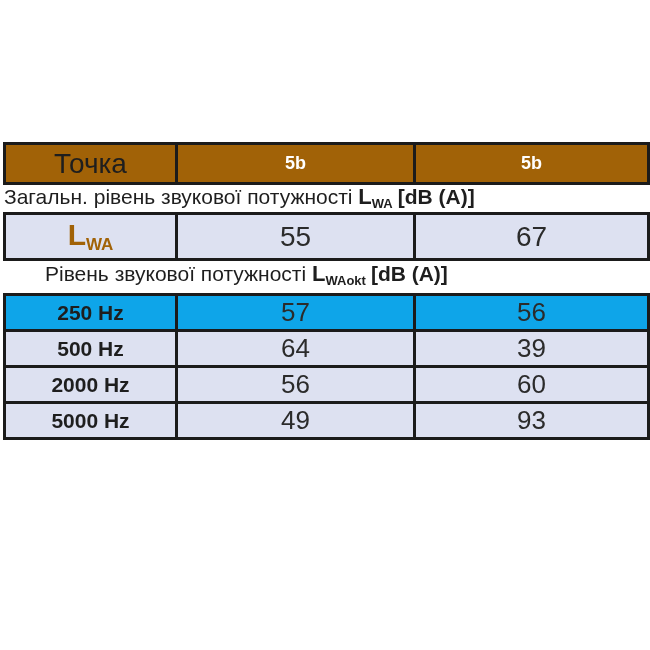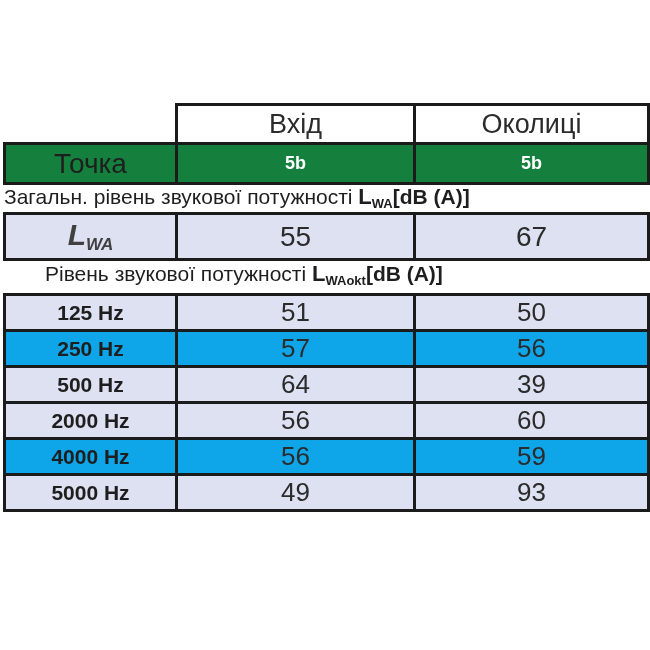--- a/index.html
+++ b/index.html
@@ -14,61 +14,49 @@
   col.c1 { width:172px; }
   col.c2 { width:238px; }
   col.c3 { width:234px; }
 
   .header-table { left:175px; top:103px; width:472px; }
   .header-table col.h2 { width:238px; }
   .header-table col.h3 { width:234px; }
   .header-table td { height:39px; background:#ffffff; font-size:27px; color:#2b2b2b; }
 
   .point-table { left:3px; top:142px; width:644px; }
-  .point-table td { height:40px; background:#15803d; }
+  .point-table td { height:40px; background:#a16207; }
   .point-label { font-size:28px; color:#1e1e1e; }
   .point-value { font-size:18px; font-weight:bold; color:#ffffff; }
 
   .caption { position:absolute; font-size:21px; color:#1e1e1e; white-space:nowrap; letter-spacing:0; }
   .caption-overall { left:4px; top:184px; }
   .caption-octave { left:45px; top:261px; }
   .sym { font-weight:bold; font-size:22px; }
   .sub { font-size:13px; font-weight:bold; vertical-align:-4px; letter-spacing:0; }
-  .unit { font-weight:bold; }
+  .unit { font-weight:bold; margin-left:5px; }
 
   .lwa-table { left:3px; top:212px; width:644px; }
   .lwa-table td { height:46px; background:#dde1f1; }
-  .lwa-symbol { font-size:30px; font-weight:bold; color:#404040;font-style:italic; }
+  .lwa-symbol { font-size:30px; font-weight:bold; color:#a16207; }
   .lwa-symbol .sub { font-size:17px; vertical-align:-5px; }
   .lwa-value { font-size:28px; color:#2b2b2b; }
 
   .freq-table { left:3px; top:293px; width:644px; }
   .freq-table td { height:36px; }
   .freq-table tr.alt td { background:#dde1f1; }
   .freq-table tr.plain td { background:#0ea5e9; }
   .freq-label { font-size:21px; font-weight:bold; color:#1e1e1e; }
   .freq-value { font-size:26px; color:#2b2b2b; }
 </style>
 </head>
 <body>
 
 <div class="page">
 
-  <table class="header-table">
-    <colgroup>
-        <col class="h2">
-        <col class="h3">
-      </colgroup>
-    <tbody>
-        <tr>
-      <td>Вхід</td>
-      <td>Околиці</td>
-    </tr>
-  </tbody>
-    </table>
 
   <table class="point-table">
     <colgroup>
         <col class="c1">
         <col class="c2">
         <col class="c3">
       </colgroup>
     <tbody>
         <tr>
       <td class="point-label">Точка</td>
@@ -103,45 +91,35 @@
     <span class="sym"><span>L</span><span class="sub">WAokt</span></span><span class="unit">[dB (A)]</span>
   </div>
 
   <table class="freq-table">
     <colgroup>
         <col class="c1">
         <col class="c2">
         <col class="c3">
       </colgroup>
     <tbody>
-        <tr class="alt">
-      <td class="freq-label">125 Hz</td>
-      <td class="freq-value">51</td>
-      <td class="freq-value">50</td>
-    </tr>
     <tr class="plain">
       <td class="freq-label">250 Hz</td>
       <td class="freq-value">57</td>
       <td class="freq-value">56</td>
     </tr>
     <tr class="alt">
       <td class="freq-label">500 Hz</td>
       <td class="freq-value">64</td>
       <td class="freq-value">39</td>
     </tr>
     <tr class="alt">
       <td class="freq-label">2000 Hz</td>
       <td class="freq-value">56</td>
       <td class="freq-value">60</td>
     </tr>
-    <tr class="plain">
-      <td class="freq-label">4000 Hz</td>
-      <td class="freq-value">56</td>
-      <td class="freq-value">59</td>
-    </tr>
     <tr class="alt">
       <td class="freq-label">5000 Hz</td>
       <td class="freq-value">49</td>
       <td class="freq-value">93</td>
     </tr>
   </tbody>
     </table>
 
 </div>
 

